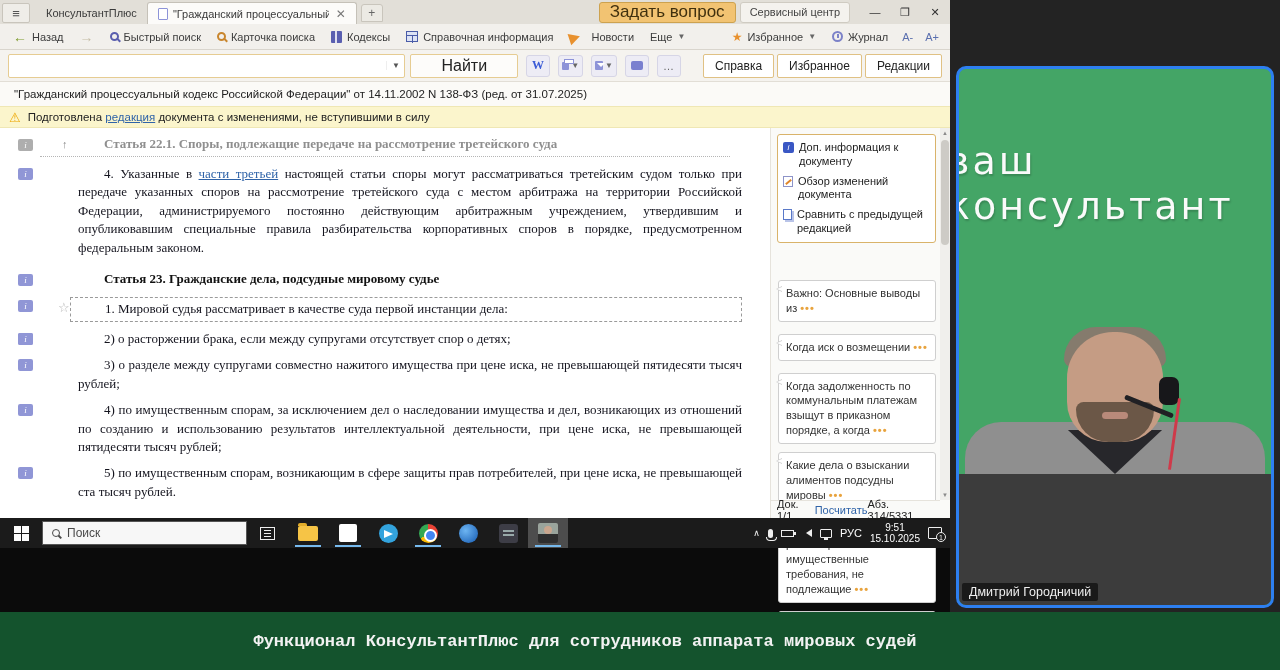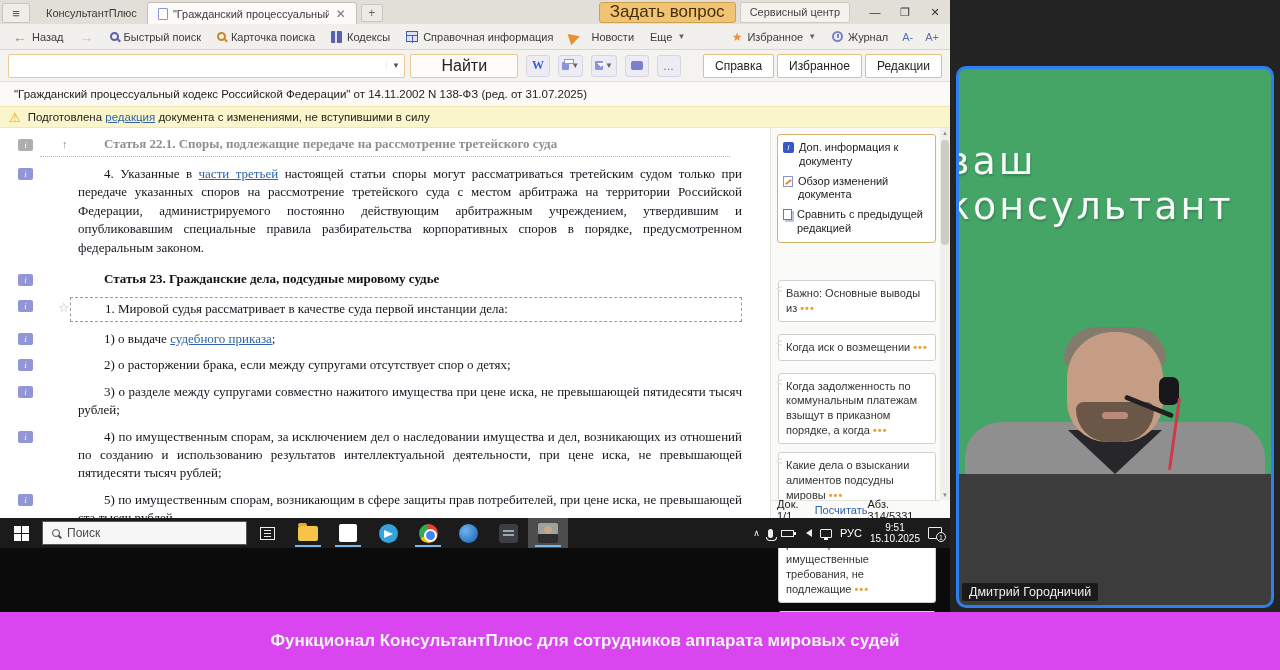--- a/index.html
+++ b/index.html
@@ -192,23 +192,23 @@
   .earcup { position:absolute; bottom:200px; left:50%; transform:translateX(44px); width:20px; height:28px;
             background:#17171a; border-radius:7px; }
   .boom { position:absolute; bottom:196px; left:50%; transform:translateX(8px) rotate(22deg); width:52px; height:5px;
           background:#202024; border-radius:3px; }
   .cable { position:absolute; bottom:135px; left:50%; transform:translateX(58px) rotate(8deg); width:3px; height:72px;
            background:#cf3a4a; }
   .nametag { position:absolute; left:3px; bottom:4px; background:rgba(18,18,18,.82); color:#efefef;
              font-size:12.5px; padding:2px 7px; border-radius:2px; }
 
   
-  .caption { position:absolute; left:0; top:612px; width:1280px; height:58px; background:#d946ef;
+  .caption { position:absolute; left:0; top:612px; width:1280px; height:58px; background:#14532d;
              display:flex; align-items:center; justify-content:center; padding-right:110px;
-             color:#f2f2f2; font-size:17px; font-weight:bold; }
+             color:#f2f2f2; font-size:17px; font-weight:bold;font-family:Liberation Mono, monospace; }
 </style>
 </head>
 <body>
 
 <div class="stage">
 
   <div class="app">
 
     <div class="tabbar">
       <div class="menu-btn">≡</div>
@@ -341,21 +341,20 @@
         <div class="drow" style="margin-top:10px">
           <span class="mi">i</span>
           <span class="star-fav">☆</span>
           <div class="selbox">
             <p class="para">1. Мировой судья рассматривает в качестве суда первой инстанции дела:</p>
           </div>
         </div>
 
         <div class="drow">
           <span class="mi">i</span>
-          <p class="para"><span>1) о выдаче </span><a class="doclink">судебного приказа</a><span>;</span></p>
         </div>
 
         <div class="drow">
           <span class="mi">i</span>
           <p class="para">2) о расторжении брака, если между супругами отсутствует спор о детях;</p>
         </div>
 
         <div class="drow">
           <span class="mi">i</span>
           <p class="para">3) о разделе между супругами совместно нажитого имущества при цене иска, не превышающей пятидесяти тысяч рублей;</p>

